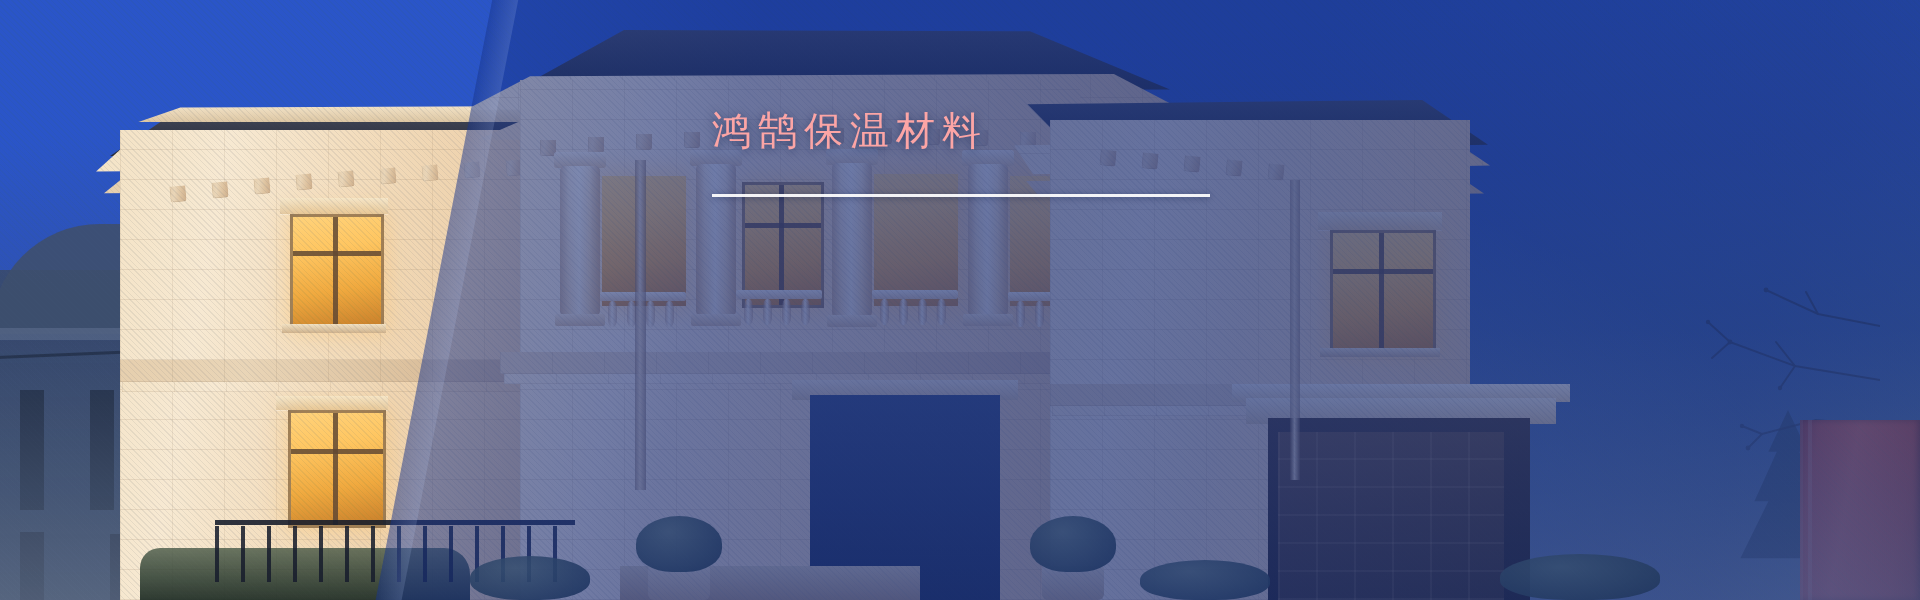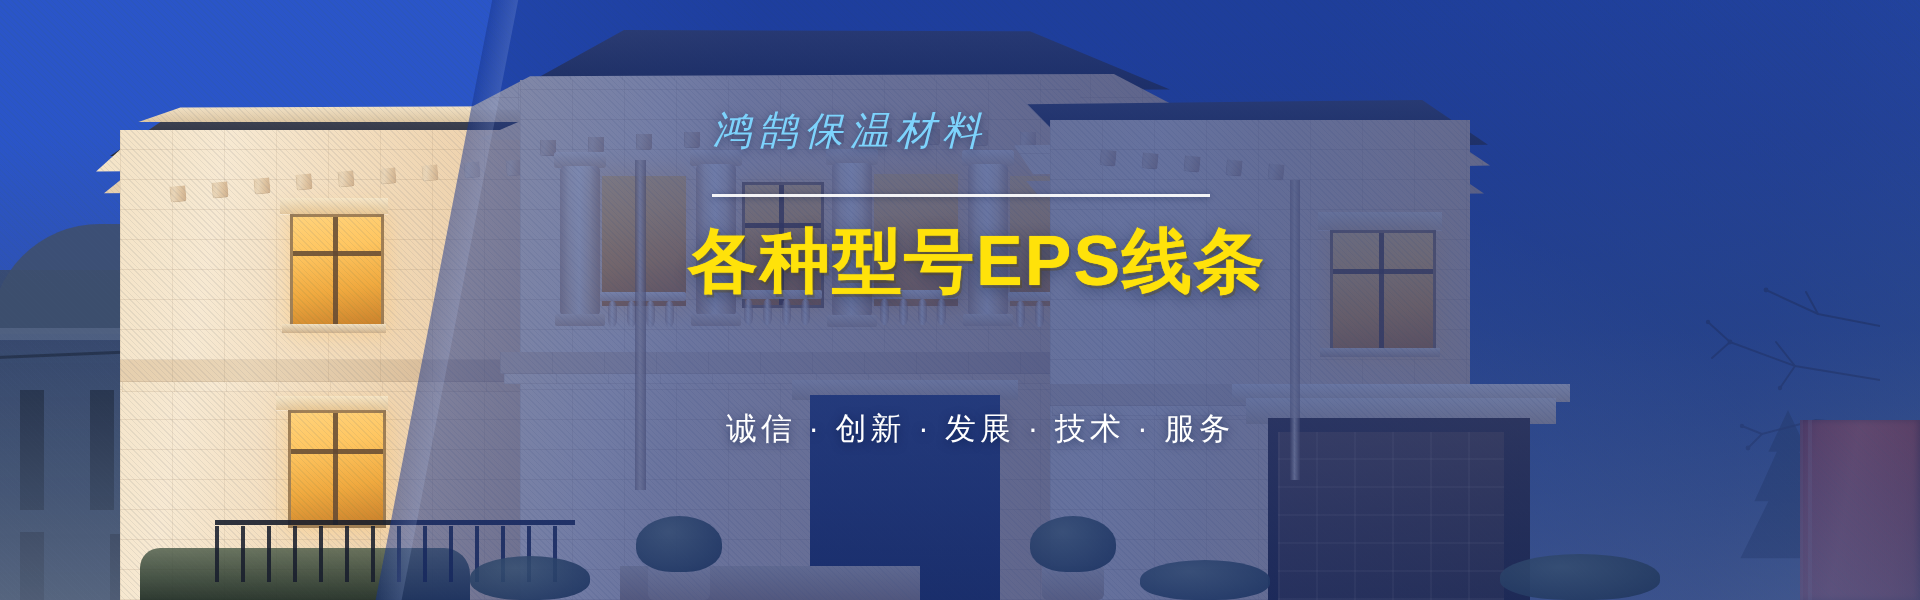--- a/index.html
+++ b/index.html
@@ -285,24 +285,23 @@
     background:linear-gradient(90deg, rgba(255,255,255,.0), rgba(190,210,255,.16));
   }
 
   
   #text-block{
     position:absolute;left:0;top:0;width:1920px;height:600px;
     pointer-events:none;
   }
   #brand-line{
     position:absolute;left:712px;top:104px;
-    font-size:39px;color:#7dd3fc;letter-spacing:7px;font-weight:400;
+    font-size:39px;color:#fca5a5;letter-spacing:7px;font-weight:400;
     text-shadow:0 2px 10px rgba(0,20,60,.55);
     white-space:nowrap;
-    font-style:italic;
   }
   #divider{
     position:absolute;left:712px;top:194px;width:498px;height:3px;
     background:rgba(255,255,255,.92);
     box-shadow:0 1px 6px rgba(0,20,60,.4);
   }
   .headline{
     position:absolute;left:688px;
     font-size:70px;font-weight:bold;color:#ffe20a;letter-spacing:2px;
     white-space:nowrap;
@@ -559,17 +558,15 @@
 
   <div class="layer" id="hatch"></div>
   <div class="layer" id="hatch2"></div>
 
   <div id="overlay-panel"></div>
   <div id="overlay-edge"></div>
 
   <div id="text-block">
     <div id="brand-line">鸿鹄保温材料</div>
     <div id="divider"></div>
-    <div class="headline" id="headline-1">各种型号EPS线条</div>
-    <div id="tagline">诚信 · 创新 · 发展 · 技术 · 服务</div>
   </div>
 
 </div>
 
 </body></html>

